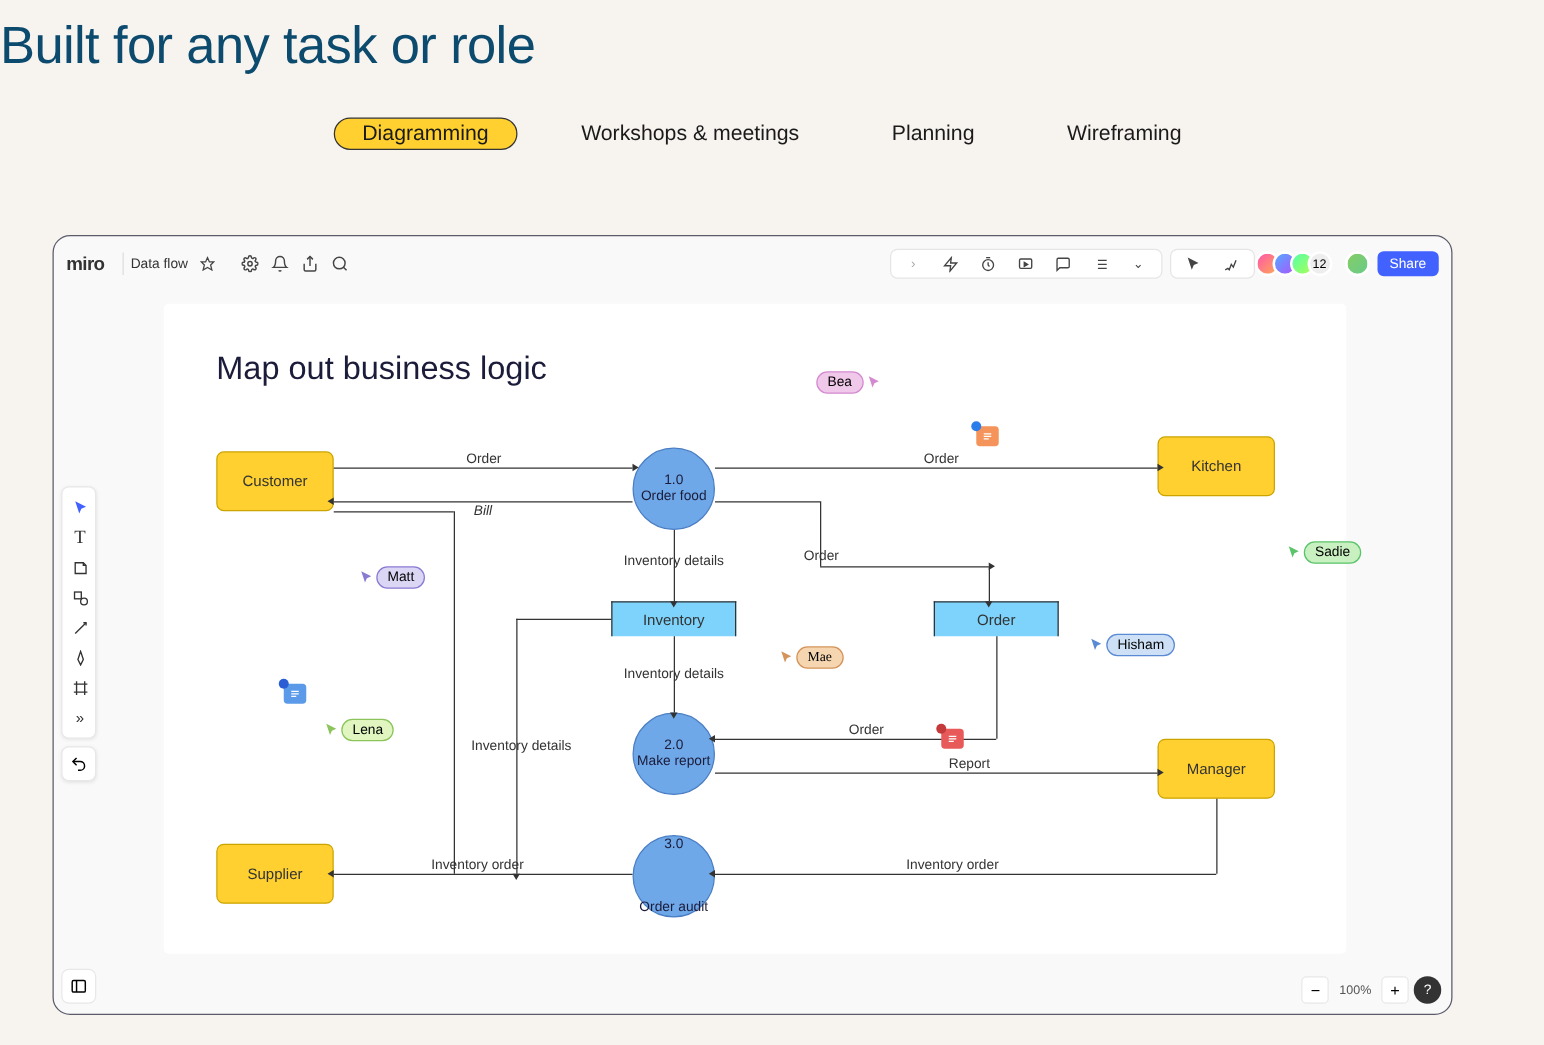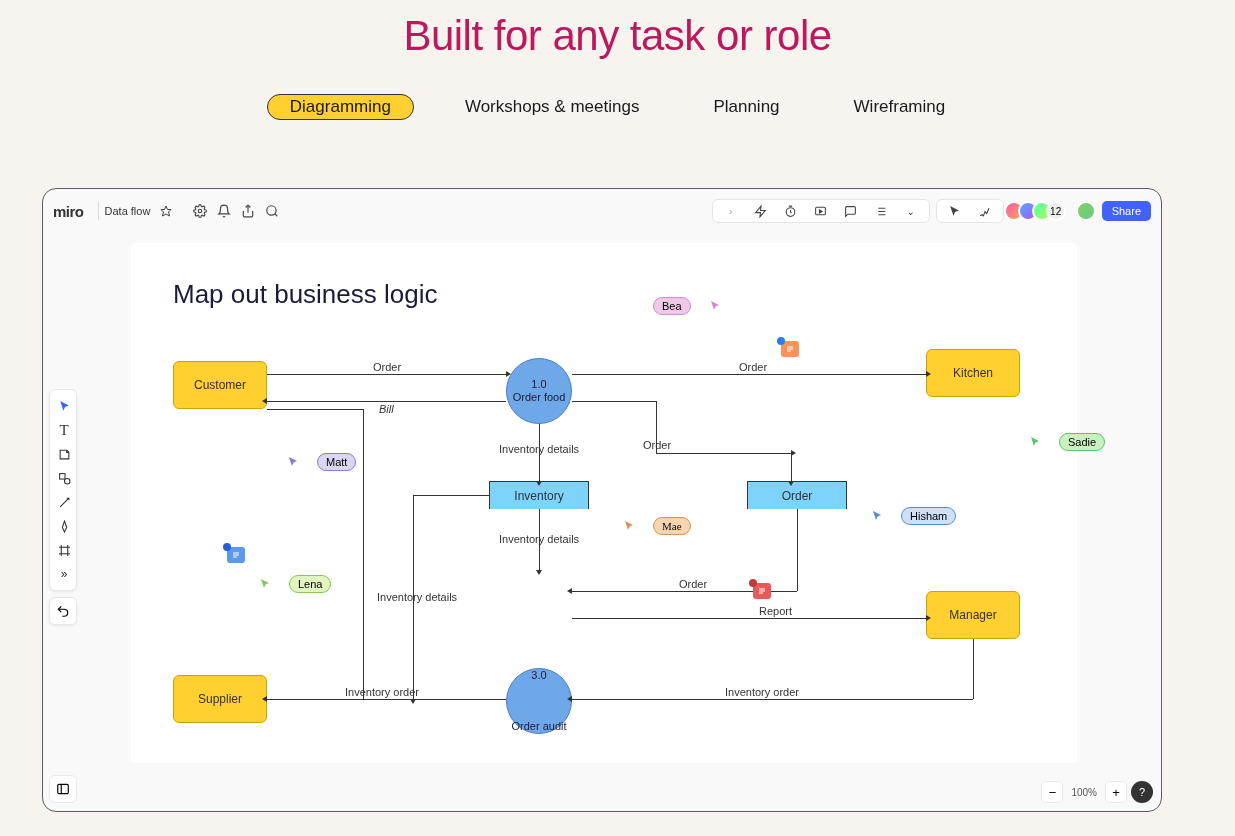--- a/index.html
+++ b/index.html
@@ -4,24 +4,23 @@
 <style>
 * { box-sizing: border-box; margin: 0; padding: 0; }
 body {
   font-family: -apple-system, BlinkMacSystemFont, "Segoe UI", Helvetica, Arial, sans-serif;
   background: #f7f4f0;
   width: 1235px;
   height: 836px;
   overflow: hidden;
 }
 .hero-title {
-  text-align: center;
   font-size: 42px;
   font-weight: 500;
-  color: #be185d;
+  color: #0c4a6e;
   padding-top: 12px;
   letter-spacing: -0.5px;
 }
 .tabs-row {
   display: flex;
   justify-content: center;
   gap: 28px;
   margin-top: 34px;
 }
 .tab {
@@ -161,21 +160,21 @@
 .arrow-l::after {
   content:""; position:absolute; left:-5px; top:-3px;
   border-right:5px solid #333; border-top:3.5px solid transparent; border-bottom:3.5px solid transparent;
 }
 .arrow-d::after {
   content:""; position:absolute; bottom:-5px; left:-3px;
   border-top:5px solid #333; border-left:3.5px solid transparent; border-right:3.5px solid transparent;
 }
 
 .user-tag {
-  position:absolute; display:flex; align-items:center; gap:18px;
+  position:absolute; display:flex; align-items:center; gap:2px;
 }
 .user-tag .cur {
   width:12px; height:12px; display:inline-block;
 }
 .user-tag .lbl {
   font-size:11px; padding:2px 8px; border-radius:10px; border:1px solid;
 }
 .comment-bubble {
   position:absolute; width:18px; height:16px; border-radius:3px;
   display:flex; align-items:center; justify-content:center;
@@ -371,20 +370,24 @@
 
     <div class="node-rect" style="left:42px; top:118px; width:94px; height:48px;">Customer</div>
     <div class="node-rect" style="left:795px; top:106px; width:94px; height:48px;">Kitchen</div>
     <div class="node-rect" style="left:795px; top:348px; width:94px; height:48px;">Manager</div>
     <div class="node-rect" style="left:42px; top:432px; width:94px; height:48px;">Supplier</div>
 
     <div class="node-circle" style="left:375px; top:115px; width:66px; height:66px;">
       <span>1.0</span>
       <span>Order food</span>
     </div>
+    <div class="node-circle" style="left:375px; top:327px; width:66px; height:66px;">
+      <span>2.0</span>
+      <span>Make report</span>
+    </div>
     <div class="node-circle" style="left:375px; top:425px; width:66px; height:66px;justify-content:space-between;">
       <span>3.0</span>
       <span>Order audit</span>
     </div>
 
     <div class="node-open" style="left:358px; top:238px; width:100px; height:28px;">Inventory</div>
     <div class="node-open" style="left:616px; top:238px; width:100px; height:28px;">Order</div>
 
     <div class="line-h arrow-r" style="left:136px; top:131px; width:239px;"></div>
     <div class="edge-label" style="left:242px; top:118px;">Order</div>

